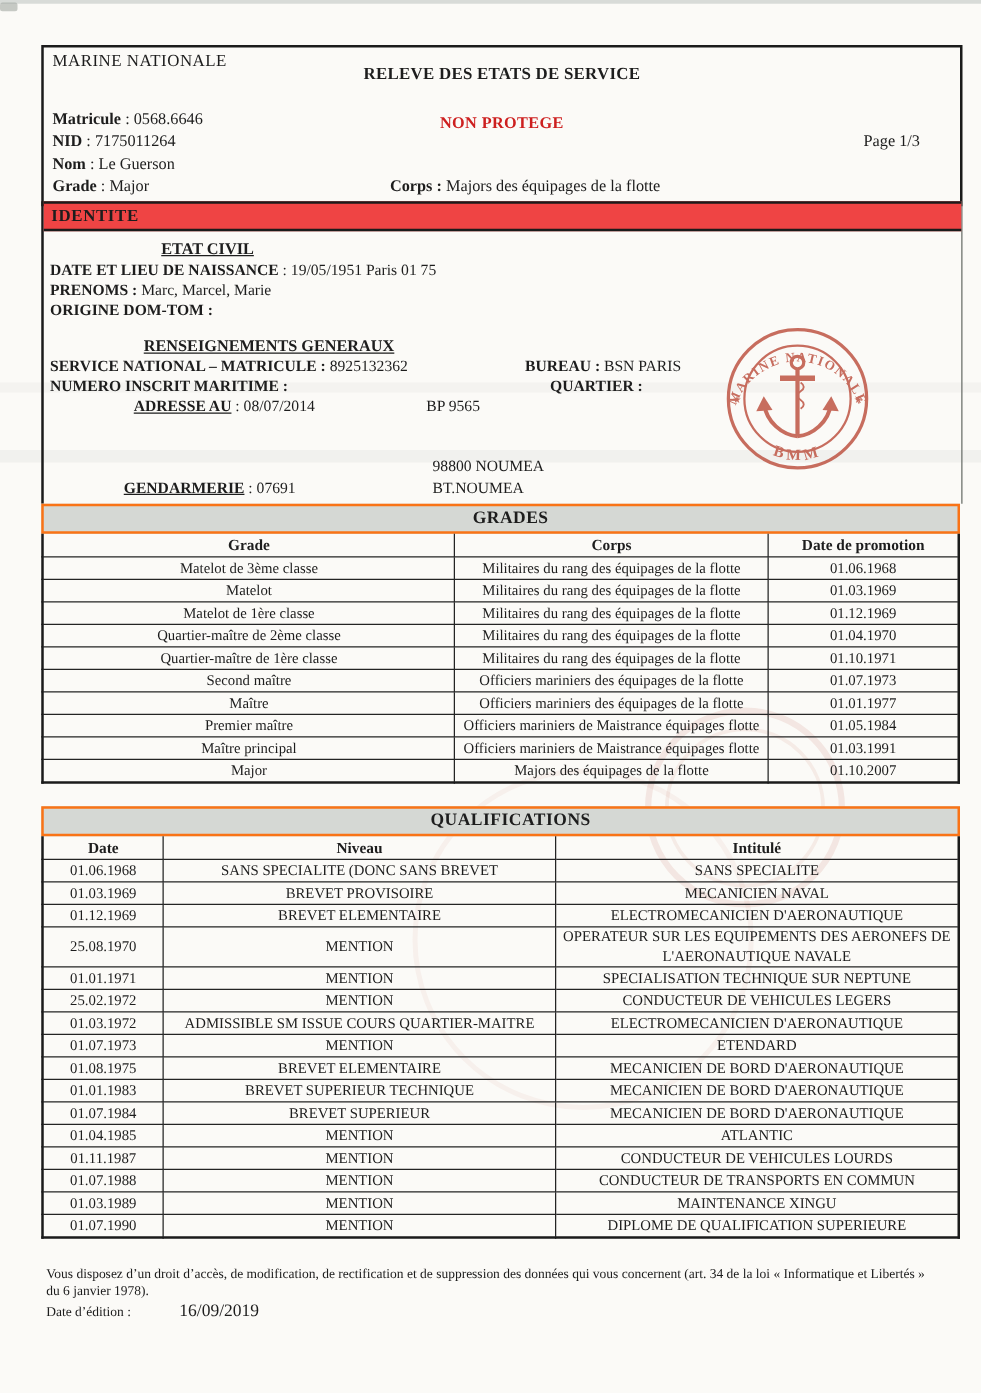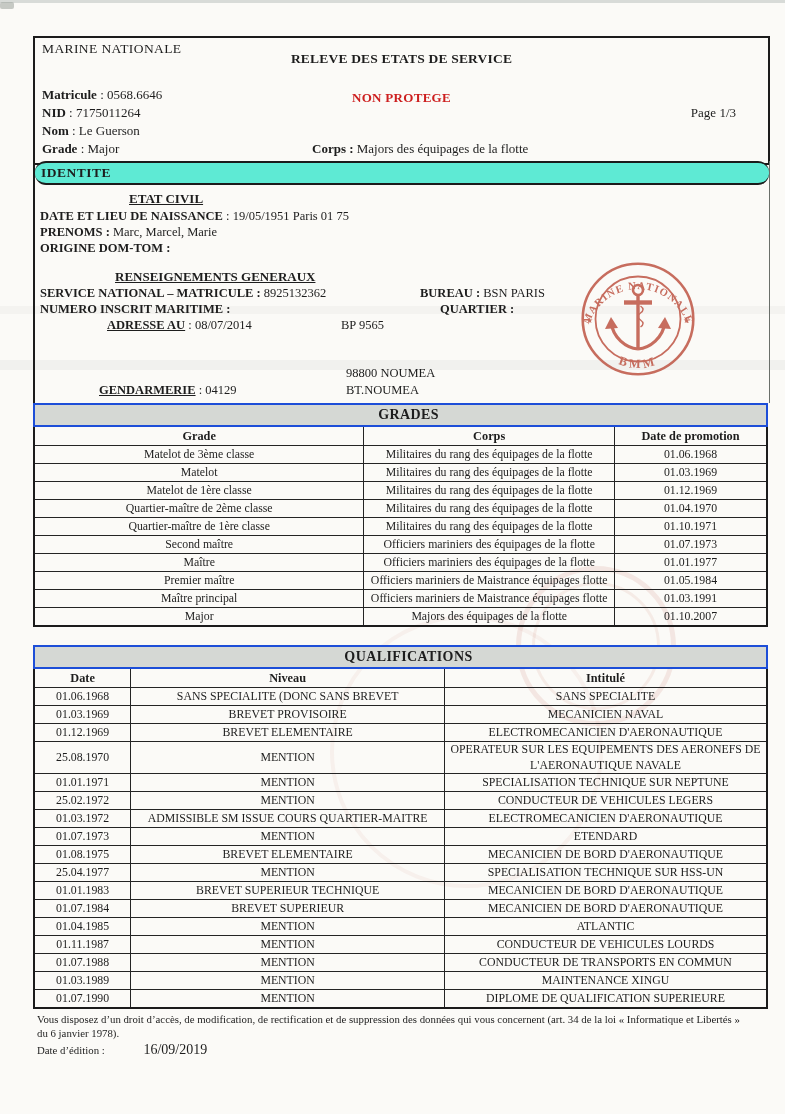--- a/index.html
+++ b/index.html
@@ -27,21 +27,21 @@
   .header-box .org{position:absolute;left:7px;top:3px;font-size:13.5px;letter-spacing:.4px;}
   .header-box .title{position:absolute;left:0;top:13px;width:100%;text-align:center;font-weight:bold;font-size:13.5px;letter-spacing:.2px;}
   .header-box .protection{position:absolute;left:0;top:31px;width:100%;text-align:center;font-weight:bold;font-size:13px;color:#cd1f1f;letter-spacing:.3px;margin-top:21px;}
   .hline{position:absolute;left:7px;font-size:13px;white-space:nowrap;}
   .l-matricule{top:49px;} .l-nid{top:67px;} .l-nom{top:85px;} .l-grade{top:103px;}
   .l-corps{left:277px;top:103px;}
   .page-num{position:absolute;right:32px;top:67px;font-size:13px;}
 
   
   .identite-sec{position:absolute;left:33px;top:161px;width:734px;height:242px;border-left:2px solid #1b1b1b;border-right:1.4px solid #6a6f6a;}
-  .sec-bar{height:20px;background:#5eead4;border-top:2px solid #1b1b1b;border-bottom:2px solid #1b1b1b;font-weight:bold;font-size:13.5px;letter-spacing:.5px;padding-left:6px;line-height:20px;border-radius:11px;}
+  .sec-bar{height:20px;background:#ef4444;border-top:2px solid #1b1b1b;border-bottom:2px solid #1b1b1b;font-weight:bold;font-size:13.5px;letter-spacing:.5px;padding-left:6px;line-height:20px;}
   .iline{position:absolute;font-size:12.5px;white-space:nowrap;}
   .p-etat{left:58px;top:30px;font-size:13px;margin-left:36px;}
   .p-naiss{left:5px;top:48px;}
   .p-pren{left:5px;top:64px;}
   .p-orig{left:5px;top:80px;}
   .p-rens{left:80px;top:108px;font-size:13px;}
   .p-serv{left:5px;top:125px;}
   .p-bureau{left:385px;top:125px;}
   .p-num{left:5px;top:141px;}
   .p-quart{left:405px;top:141px;}
@@ -49,21 +49,21 @@
   .p-bp{left:306px;top:157px;}
   .p-ville1{left:311px;top:205px;}
   .p-gend{left:64px;top:222px;}
   .p-ville2{left:311px;top:222px;}
   .stamp{position:absolute;left:543px;top:98px;width:120px;height:120px;opacity:.88;}
 
   
   .tbl-sec{position:absolute;left:33px;width:735px;}
   .grades-sec{top:403px;}
   .qual-sec{top:645px;}
-  .tbl-title{height:20px;line-height:20px;background:#d5d8d4;border:2px solid #1d4ed8;text-align:center;font-weight:bold;font-size:14px;letter-spacing:.4px;padding-left:16px;}
+  .tbl-title{height:20px;line-height:20px;background:#d5d8d4;border:2px solid #f97316;text-align:center;font-weight:bold;font-size:14px;letter-spacing:.4px;padding-left:16px;}
   .tbl-sec table{width:100%;border-collapse:collapse;table-layout:fixed;background:transparent;}
   .tbl-sec th{border:1px solid #242424;border-top:none;font-size:12.3px;font-weight:bold;padding:1px 2px;height:16px;}
   .tbl-sec td{border:1px solid #242424;font-size:11.8px;text-align:center;padding:0 3px;height:17px;line-height:15.5px;overflow:hidden;}
   .tbl-sec table{border:2px solid #1b1b1b;border-top:none;}
 
   
   .footer-legal{position:absolute;left:37px;top:1012px;width:714px;font-size:10.8px;line-height:14px;}
   .footer-edition{position:absolute;left:37px;top:1042px;font-size:10.8px;}
   .footer-edition .ed-val{font-size:14px;margin-left:36px;}
 </style>
@@ -96,21 +96,21 @@
   <div class="iline p-pren"><span class="b">PRENOMS :</span><span> Marc, Marcel, Marie</span></div>
   <div class="iline p-orig b">ORIGINE DOM-TOM :</div>
   <div class="iline p-rens b u">RENSEIGNEMENTS GENERAUX</div>
   <div class="iline p-serv"><span class="b">SERVICE NATIONAL – MATRICULE :</span><span> 8925132362</span></div>
   <div class="iline p-bureau"><span class="b">BUREAU :</span><span> BSN PARIS</span></div>
   <div class="iline p-num b">NUMERO INSCRIT MARITIME :</div>
   <div class="iline p-quart b">QUARTIER :</div>
   <div class="iline p-adres"><span class="b u">ADRESSE AU</span><span> : 08/07/2014</span></div>
   <div class="iline p-bp">BP 9565</div>
   <div class="iline p-ville1">98800 NOUMEA</div>
-  <div class="iline p-gend"><span class="b u">GENDARMERIE</span><span> : 04129</span></div>
+  <div class="iline p-gend"><span class="b u">GENDARMERIE</span><span> : 07691</span></div>
   <div class="iline p-ville2">BT.NOUMEA</div>
 
   <svg class="stamp" viewBox="-60 -60 120 120" xmlns="http://www.w3.org/2000/svg">
     <defs>
       <path id="arcTop" d="M -51,12 A 52 52 0 0 1 51,12"></path>
       <path id="arcBot" d="M -35,34 A 48.5 48.5 0 0 0 35,34"></path>
     </defs>
     <g fill="none" stroke="#c05a4a">
       <circle r="55.3" stroke-width="2.6"></circle>
       <circle r="42.5" stroke-width="1.8"></circle>
@@ -256,25 +256,20 @@
           <td>01.07.1973</td>
           <td>MENTION</td>
           <td>ETENDARD</td>
         </tr>
         <tr>
           <td>01.08.1975</td>
           <td>BREVET ELEMENTAIRE</td>
           <td>MECANICIEN DE BORD D'AERONAUTIQUE</td>
         </tr>
         <tr>
-          <td>25.04.1977</td>
-          <td>MENTION</td>
-          <td>SPECIALISATION TECHNIQUE SUR HSS-UN</td>
-        </tr>
-        <tr>
           <td>01.01.1983</td>
           <td>BREVET SUPERIEUR TECHNIQUE</td>
           <td>MECANICIEN DE BORD D'AERONAUTIQUE</td>
         </tr>
         <tr>
           <td>01.07.1984</td>
           <td>BREVET SUPERIEUR</td>
           <td>MECANICIEN DE BORD D'AERONAUTIQUE</td>
         </tr>
         <tr>

